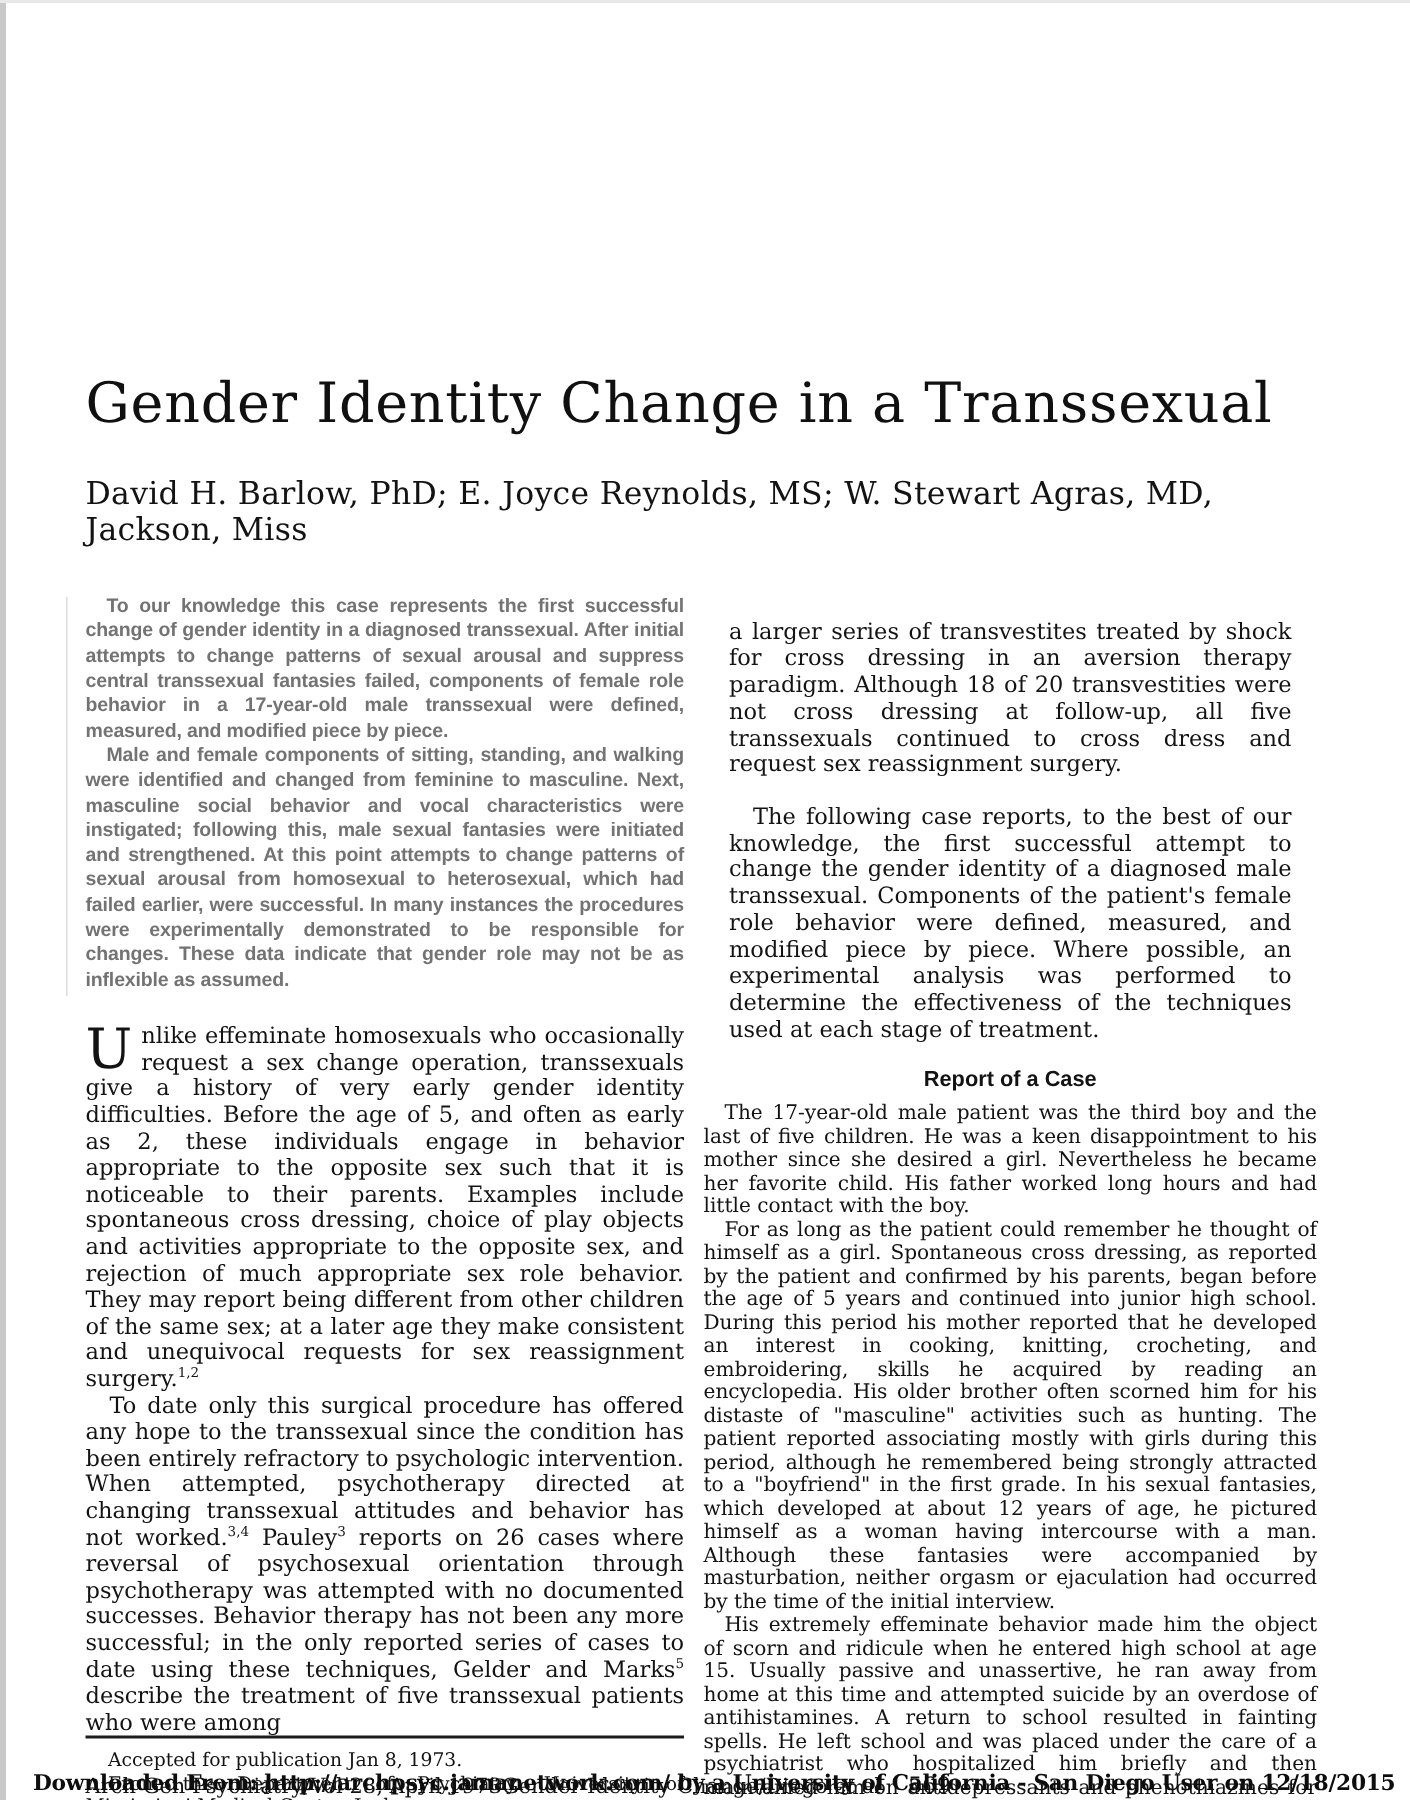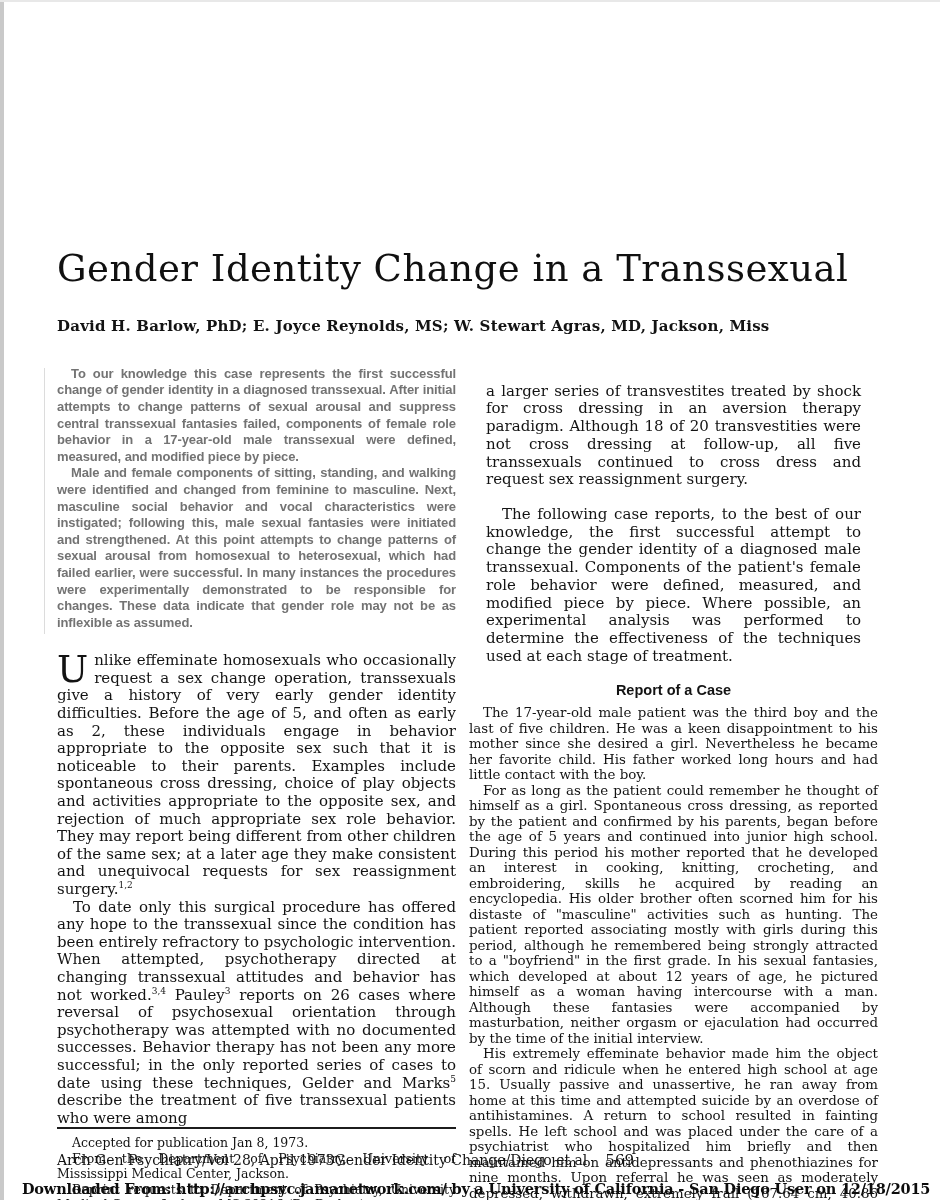--- a/index.html
+++ b/index.html
@@ -26,23 +26,22 @@
   .article-title{
     margin-top:246px;
     font-size:37px;
     line-height:46px;
     font-weight:normal;
     letter-spacing:0.5px;
     color:#101010;
   }
   .byline{
     margin-top:20px;
-    font-size:15px;
+    font-size:21px;
     letter-spacing:0.2px;
-    font-weight:bold;
   }
   .columns{
     margin-top:31px;
     display:flex;
     height:770px;
     gap:13px;
   }
   .col-left{
     width:399px;flex:0 0 399px;
     display:flex;flex-direction:column;

